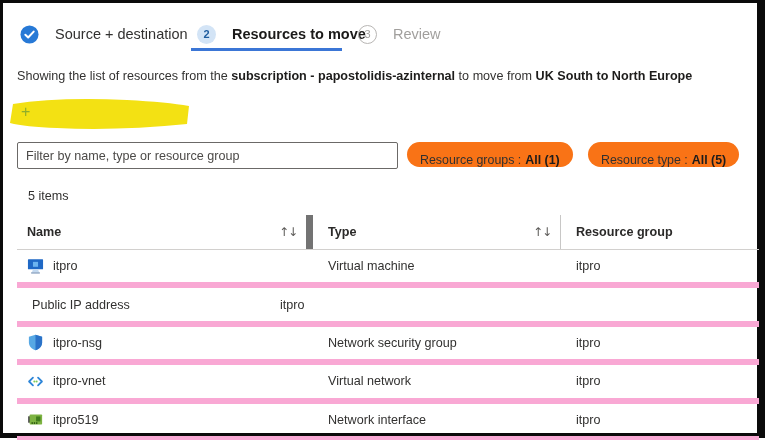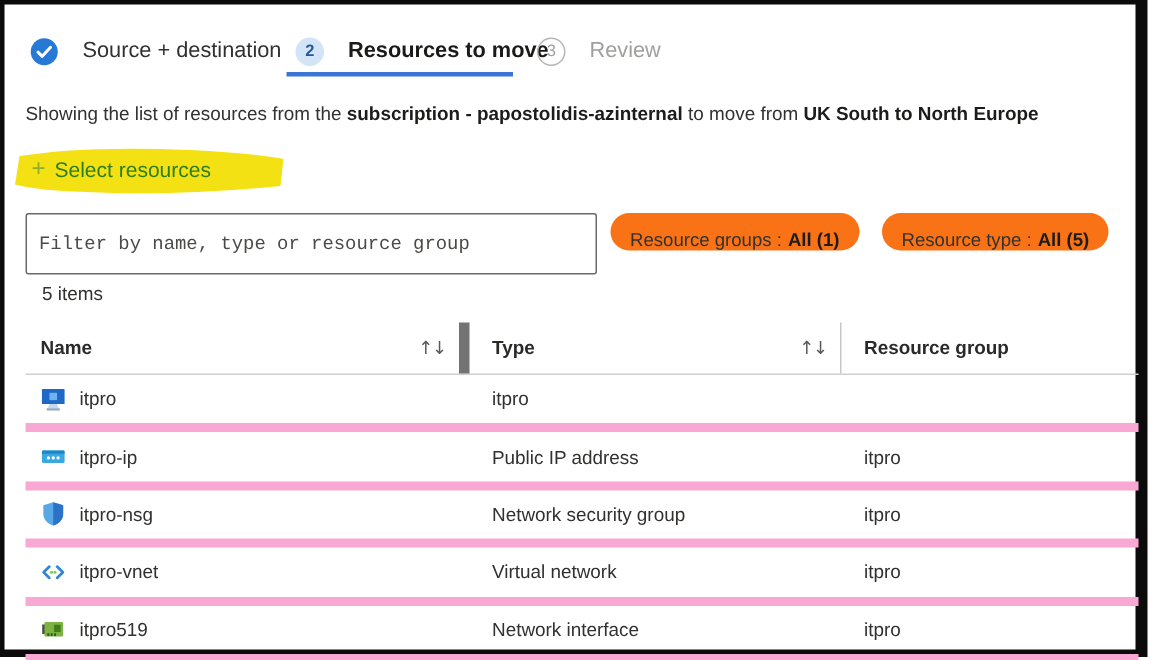--- a/index.html
+++ b/index.html
@@ -48,23 +48,23 @@
     position: absolute; left: 18px; top: 102px;
     background: none; border: none; padding: 0; cursor: pointer;
     font-family: inherit; font-size: 14px; color: #2e7d1e;
     display: flex; align-items: center; gap: 6px;
   }
   .select-resources .plus { color: #8fae2b; font-size: 16px; line-height: 14px; }
 
   
   .filter-input {
     position: absolute; left: 14px; top: 139px;
-    width: 381px; height: 41px; box-sizing: border-box;
+    width: 381px; height: 27px; box-sizing: border-box;
     border: 1px solid #6b6967; border-radius: 2px;
-    padding: 0 8px; font-family: Liberation Mono, monospace; font-size: 12.6px; color: #323130;
+    padding: 0 8px; font-family: Liberation Sans, sans-serif; font-size: 12.6px; color: #323130;
     outline: none;
   }
   .filter-input::placeholder { color: #4c4a48; opacity: 1; }
   .pill {
     position: absolute; top: 139px; height: 25px;
     display: flex; align-items: flex-end;
     background: #f97316; border: none; border-radius: 13px;
     padding: 0 13px; font-family: inherit; font-size: 12.4px; color: #323130;
     cursor: pointer; white-space: nowrap;
   }
@@ -117,21 +117,20 @@
     <span class="tab-label">Review</span>
   </button>
 
   <div class="description"><span>Showing the list of resources from the </span><b>subscription - papostolidis-azinternal</b><span> to move from </span><b>UK South to North Europe</b></div>
 
   <svg class="highlight-svg" width="186" height="40" viewBox="0 0 186 40">
     <path d="M6 10 Q50 3 120 6 Q160 8 182 12 L180 30 Q110 37 50 34 Q18 33 3 29 Z" fill="#f3e113"></path>
   </svg>
   <button class="select-resources">
     <span class="plus">+</span>
-    <span>Select resources</span>
   </button>
 
   <input class="filter-input" type="text" placeholder="Filter by name, type or resource group" style="">
 
   <button class="pill pill-groups">
     <span>Resource groups :</span>
     <b>All (1)</b>
   </button>
   <button class="pill pill-type">
     <span>Resource type :</span>
@@ -160,36 +159,25 @@
         <span class="res-icon">
           <svg width="17" height="17" viewBox="0 0 18 18">
             <rect x="1" y="1.4" width="16" height="10.6" rx="0.6" fill="#1f68c5"></rect>
             <rect x="6.3" y="4.1" width="5.4" height="5.2" fill="#6cb3ef"></rect>
             <path d="M6.4 12 h5.2 l1.2 3 h-7.6 z" fill="#c3d9f0"></path>
             <rect x="4.4" y="15" width="9.2" height="1.6" fill="#92a9c6"></rect>
           </svg>
         </span>
         <span>itpro</span>
       </div>
-      <div class="td td-rg">itpro</div>
-    </div>
-
-    <div class="tr">
-      <div class="td td-name">
-        <span class="res-icon">
-          <svg width="17" height="17" viewBox="0 0 18 18">
-            <rect x="1" y="4.6" width="16" height="8.8" rx="1" fill="#3aa9e0"></rect>
-            <path d="M2 4.6 h14 a1 1 0 0 1 1 1 v1.2 h-16 v-1.2 a1 1 0 0 1 1 -1 z" fill="#1c87c9"></path>
-            <circle cx="5.6" cy="9.8" r="1.15" fill="#ffffff"></circle>
-            <circle cx="9" cy="9.8" r="1.15" fill="#ffffff"></circle>
-            <circle cx="12.4" cy="9.8" r="1.15" fill="#ffffff"></circle>
-          </svg>
-        </span>
-        <span>itpro-ip</span>
-      </div>
+      <div class="td td-type">Virtual machine</div>
+      <div class="td td-rg">itpro</div>
+    </div>
+
+    <div class="tr">
       <div class="td td-type">Public IP address</div>
       <div class="td td-rg">itpro</div>
     </div>
 
     <div class="tr">
       <div class="td td-name">
         <span class="res-icon">
           <svg width="17" height="17" viewBox="0 0 18 18">
             <path d="M9 0.8 L16 3 V8.8 C16 13.2 13.2 15.9 9 17.3 C4.8 15.9 2 13.2 2 8.8 V3 Z" fill="#57a8e4"></path>
             <path d="M9 0.8 L16 3 V8.8 C16 13.2 13.2 15.9 9 17.3 Z" fill="#2b72c8"></path>

